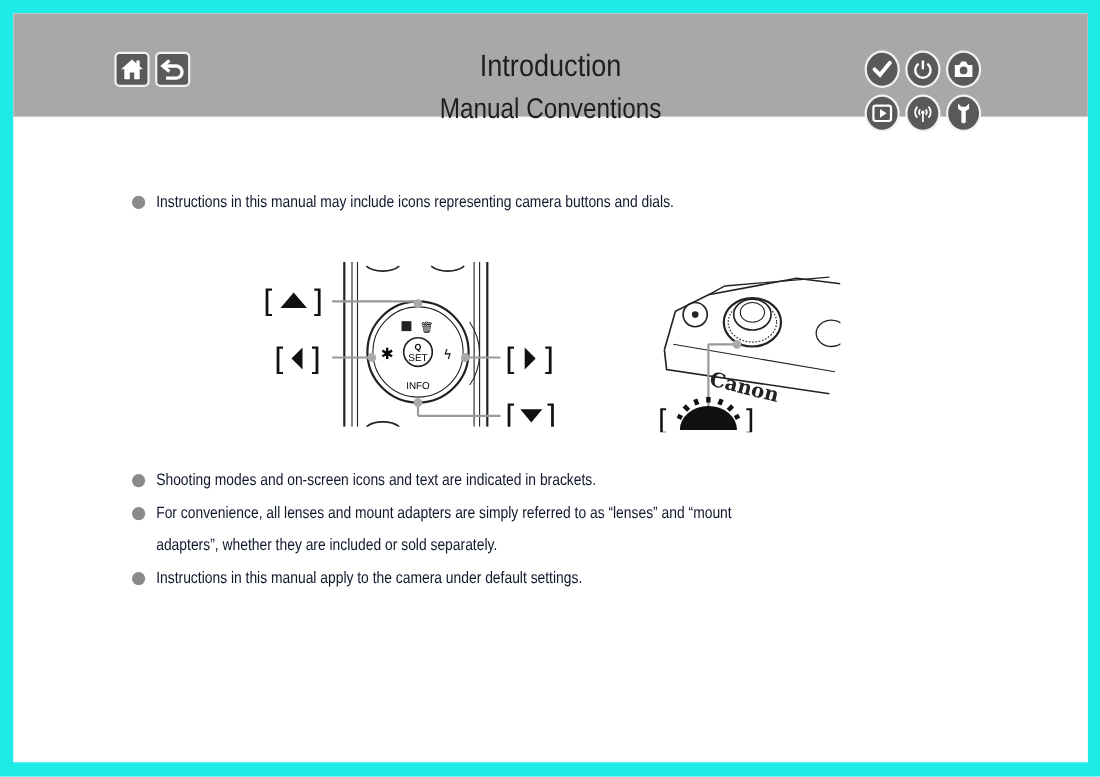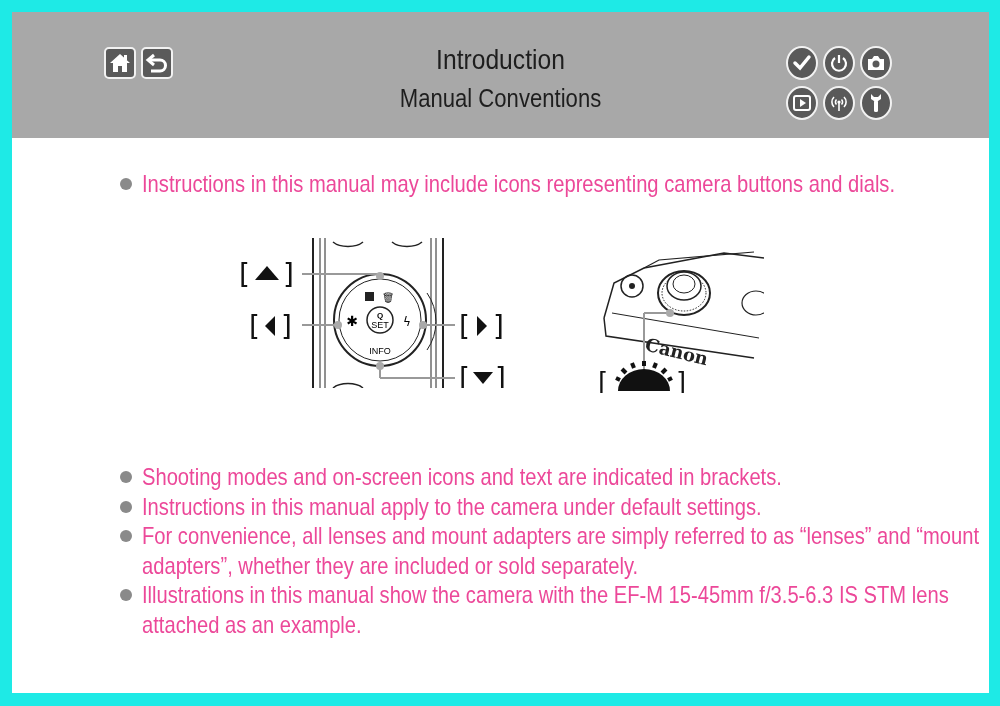--- a/index.html
+++ b/index.html
@@ -1,25 +1,25 @@
 <!DOCTYPE html>
 <html><head>
 <meta charset="utf-8">
 <style>
   * { box-sizing: border-box; margin: 0; padding: 0; }
   html, body { width: 1000px; height: 706px; overflow: hidden; }
   body { background: #1eeae6; position: relative; font-family: "Liberation Sans", sans-serif; }
   .page { position: absolute; left: 12px; top: 12px; width: 977px; height: 681px; background: #ffffff; overflow: hidden; }
-  .header { position: absolute; left: 0; top: 0; width: 977px; height: 126px; background: #a8a8a8; }
+  .header { position: absolute; left: 0; top: 0; width: 977px; height: 94px; background: #a8a8a8; }
   .title { position: absolute; left: 0; width: 977px; text-align: center; color: #1e1e1e; top: 32px; font-size: 28px; transform: scaleX(0.88); }
   .subtitle { position: absolute; left: 0; width: 977px; text-align: center; color: #1e1e1e; top: 71px; font-size: 26px; transform: scaleX(0.85); }
   .sqbtn { position: absolute; top: 35px; width: 32px; height: 32px; background: #5a5a5a; border: 2px solid #f2f2f2; border-radius: 5px; display: flex; align-items: center; justify-content: center; cursor: pointer; }
   .circbtn { position: absolute; width: 32px; height: 34px; background: #595959; border: 2px solid #f2f2f2; border-radius: 50%; display: flex; align-items: center; justify-content: center; cursor: pointer; }
   .bullets { position: absolute; left: 108px; width: 780px; }
-  .bullet { position: relative; padding-left: 22px; font-size: 24px; line-height: 29.5px; color: #ec4899; transform-origin: left top; }
+  .bullet { position: relative; padding-left: 22px; font-size: 15px; line-height: 29.5px; color: #0f172a; transform-origin: left top; }
   .bullet .txt { display: inline-block; transform: scaleX(0.84); transform-origin: left center; white-space: nowrap; }
   .bullet .line2 { display: block; transform: scaleX(0.84); transform-origin: left center; white-space: nowrap; }
   .bullet .dot { position: absolute; left: 0; top: 9px; width: 12px; height: 12px; border-radius: 50%; background: #8a8a8a; }
   .fig { position: absolute; }
 </style>
 </head>
 <body>
 
 <div class="page">
 
@@ -171,34 +171,29 @@
         <line x1="50" y1="120" x2="48" y2="115"></line>
         <line x1="60" y1="118" x2="60" y2="113"></line>
         <line x1="70" y1="120" x2="72" y2="115"></line>
         <line x1="78" y1="125" x2="82" y2="121"></line>
         <line x1="84" y1="132" x2="88" y2="130"></line>
       </g>
       <text x="92" y="143" font-size="26" font-family="DejaVu Sans, sans-serif" fill="#111">]</text>
     </svg>
   </div>
 
-  <div class="bullets" style="top:410px;margin-top:40px;">
+  <div class="bullets" style="top:410px;">
     <div class="bullet">
       <span class="dot"></span>
       <span class="txt">Shooting modes and on-screen icons and text are indicated in brackets.</span>
-    </div>
-    <div class="bullet">
-      <span class="dot"></span>
-      <span class="txt">Instructions in this manual apply to the camera under default settings.</span>
     </div>
     <div class="bullet">
       <span class="dot"></span>
       <span class="line2">For convenience, all lenses and mount adapters are simply referred to as “lenses” and “mount</span>
       <span class="line2">adapters”, whether they are included or sold separately.</span>
     </div>
     <div class="bullet">
       <span class="dot"></span>
-      <span class="line2">Illustrations in this manual show the camera with the EF-M 15-45mm f/3.5-6.3 IS STM lens</span>
-      <span class="line2">attached as an example.</span>
+      <span class="txt">Instructions in this manual apply to the camera under default settings.</span>
     </div>
   </div>
 
 </div>
 
 </body></html>

